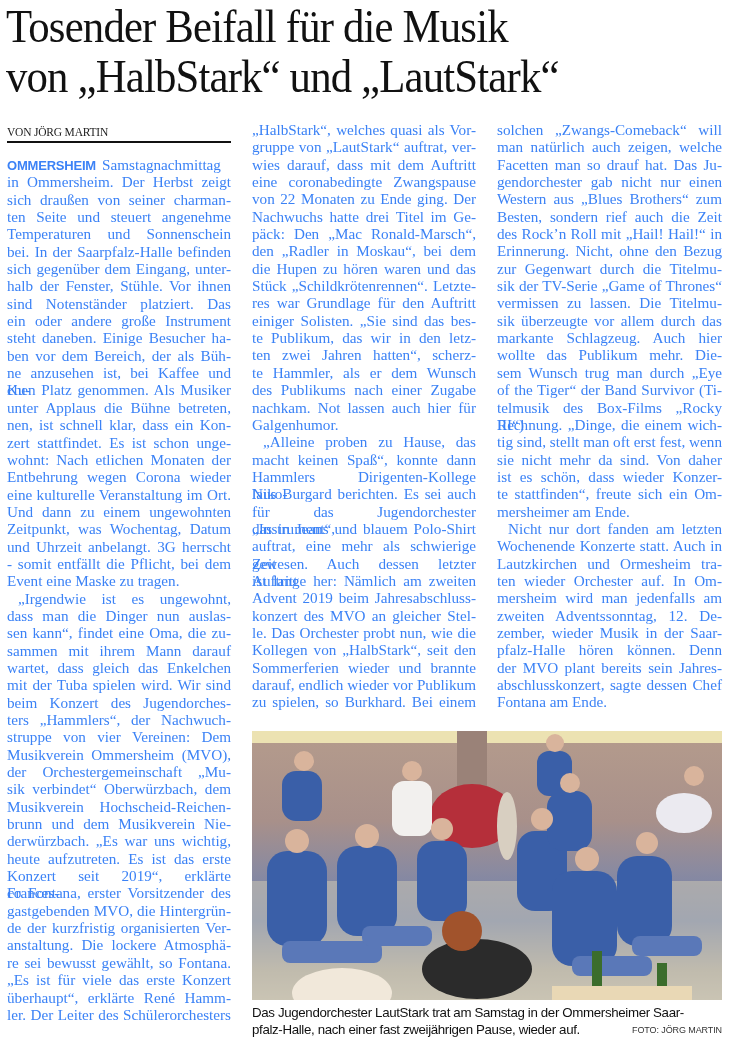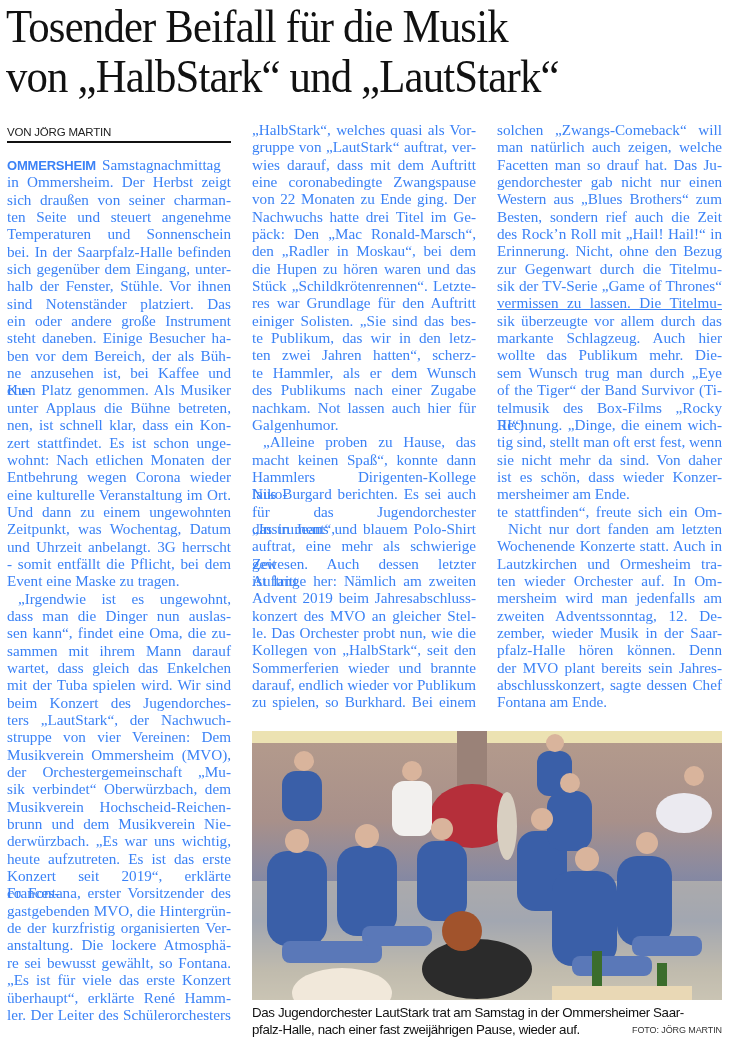--- a/index.html
+++ b/index.html
@@ -2,21 +2,21 @@
 <html><head>
 <meta charset="utf-8">
 <style>
   html, body { margin: 0; padding: 0; background: #ffffff; }
   body { width: 730px; height: 1049px; position: relative; overflow: hidden; color: #1a1a1a; }
   .headline { position: absolute; left: 6px; top: 2px; width: 720px; margin: 0;
     font-family: "Liberation Serif", serif; font-weight: normal; font-size: 46px; line-height: 50px;
     letter-spacing: -0.9px; color: #111; transform: scaleX(0.93); transform-origin: left top; }
   .headline span { display: block; white-space: nowrap; }
   .byline { position: absolute; left: 7px; top: 126px; width: 224px; padding-bottom: 3px;
-    border-bottom: 2px solid #111; font-family: Liberation Sans, sans-serif; font-size: 11.5px;
+    border-bottom: 2px solid #111; font-family: Liberation Serif, serif; font-size: 11.5px;
     letter-spacing: -0.2px; color: #222; }
   .col { position: absolute; font-family: "Liberation Serif", serif; font-size: 15.2px; line-height: 17.35px; color: #3b82f6; }
   .col1 { left: 7px; top: 156px; width: 224px; }
   .col2 { left: 252px; top: 121px; width: 224px; }
   .col3 { left: 497px; top: 121px; width: 225px; }
   .line { display: block; white-space: nowrap; text-align: justify; text-align-last: justify; height: 17.35px; overflow: visible; }
   .line.last { text-align-last: left; }
   .line.indent { padding-left: 11px; }
   .kicker { font-family: "Liberation Sans", sans-serif; font-weight: bold; font-size: 13px; letter-spacing: -0.2px; margin-right: 6px; }
   .photo { position: absolute; left: 252px; top: 731px; width: 470px; height: 269px; overflow: hidden;
@@ -63,21 +63,21 @@
     <span class="line" style="white-space: normal; width: 224px; text-align-last: justify;">und Uhrzeit anbelangt. 3G herrscht</span>
     <span class="line" style="white-space: normal; width: 224px; text-align-last: justify;">- somit entfällt die Pflicht, bei dem</span>
     <span class="line last">Event eine Maske zu tragen.</span>
     <span class="line indent" style="white-space: normal; width: 213px; text-align-last: justify;">„Irgendwie ist es ungewohnt,</span>
     <span class="line" style="white-space: normal; width: 224px; text-align-last: justify;">dass man die Dinger nun auslas-</span>
     <span class="line" style="white-space: normal; width: 224px; text-align-last: justify;">sen kann“, findet eine Oma, die zu-</span>
     <span class="line" style="white-space: normal; width: 224px; text-align-last: justify;">sammen mit ihrem Mann darauf</span>
     <span class="line" style="white-space: normal; width: 224px; text-align-last: justify;">wartet, dass gleich das Enkelchen</span>
     <span class="line" style="white-space: normal; width: 224px; text-align-last: justify;">mit der Tuba spielen wird. Wir sind</span>
     <span class="line" style="white-space: normal; width: 224px; text-align-last: justify;">beim Konzert des Jugendorches-</span>
-    <span class="line" style="white-space: normal; width: 224px; text-align-last: justify;">ters „LautStark“, der Nachwuch-</span>
+    <span class="line" style="white-space: normal; width: 224px; text-align-last: justify;">ters „Hammlers“, der Nachwuch-</span>
     <span class="line" style="white-space: normal; width: 224px; text-align-last: justify;">struppe von vier Vereinen: Dem</span>
     <span class="line" style="white-space: normal; width: 224px; text-align-last: justify;">Musikverein Ommersheim (MVO),</span>
     <span class="line" style="white-space: normal; width: 224px; text-align-last: justify;">der Orchestergemeinschaft „Mu-</span>
     <span class="line" style="white-space: normal; width: 224px; text-align-last: justify;">sik verbindet“ Oberwürzbach, dem</span>
     <span class="line" style="white-space: normal; width: 224px; text-align-last: justify;">Musikverein Hochscheid-Reichen-</span>
     <span class="line" style="white-space: normal; width: 224px; text-align-last: justify;">brunn und dem Musikverein Nie-</span>
     <span class="line" style="white-space: normal; width: 224px; text-align-last: justify;">derwürzbach. „Es war uns wichtig,</span>
     <span class="line" style="white-space: normal; width: 224px; text-align-last: justify;">heute aufzutreten. Es ist das erste</span>
     <span class="line" style="white-space: normal; width: 224px; text-align-last: justify;">Konzert seit 2019“, erklärte Frances-</span>
     <span class="line" style="white-space: normal; width: 224px; text-align-last: justify;">co Fontana, erster Vorsitzender des</span>
@@ -129,33 +129,33 @@
     <span class="line" style="white-space: normal; width: 225px; text-align-last: justify;">solchen „Zwangs-Comeback“ will</span>
     <span class="line" style="white-space: normal; width: 225px; text-align-last: justify;">man natürlich auch zeigen, welche</span>
     <span class="line" style="white-space: normal; width: 225px; text-align-last: justify;">Facetten man so drauf hat. Das Ju-</span>
     <span class="line" style="white-space: normal; width: 225px; text-align-last: justify;">gendorchester gab nicht nur einen</span>
     <span class="line" style="white-space: normal; width: 225px; text-align-last: justify;">Western aus „Blues Brothers“ zum</span>
     <span class="line" style="white-space: normal; width: 225px; text-align-last: justify;">Besten, sondern rief auch die Zeit</span>
     <span class="line" style="white-space: normal; width: 225px; text-align-last: justify;">des Rock’n Roll mit „Hail! Hail!“ in</span>
     <span class="line" style="white-space: normal; width: 225px; text-align-last: justify;">Erinnerung. Nicht, ohne den Bezug</span>
     <span class="line" style="white-space: normal; width: 225px; text-align-last: justify;">zur Gegenwart durch die Titelmu-</span>
     <span class="line" style="white-space: normal; width: 225px; text-align-last: justify;">sik der TV-Serie „Game of Thrones“</span>
-    <span class="line" style="white-space: normal; width: 225px; text-align-last: justify; text-decoration: underline;">vermissen zu lassen. Die Titelmu-</span>
+    <span class="line" style="white-space: normal; width: 225px; text-align-last: justify;">vermissen zu lassen. Die Titelmu-</span>
     <span class="line" style="white-space: normal; width: 225px; text-align-last: justify;">sik überzeugte vor allem durch das</span>
     <span class="line" style="white-space: normal; width: 225px; text-align-last: justify;">markante Schlagzeug. Auch hier</span>
     <span class="line" style="white-space: normal; width: 225px; text-align-last: justify;">wollte das Publikum mehr. Die-</span>
     <span class="line" style="white-space: normal; width: 225px; text-align-last: justify;">sem Wunsch trug man durch „Eye</span>
     <span class="line" style="white-space: normal; width: 225px; text-align-last: justify;">of the Tiger“ der Band Survivor (Ti-</span>
     <span class="line" style="white-space: normal; width: 225px; text-align-last: justify;">telmusik des Box-Films „Rocky III“)</span>
     <span class="line" style="white-space: normal; width: 225px; text-align-last: justify;">Rechnung. „Dinge, die einem wich-</span>
     <span class="line" style="white-space: normal; width: 225px; text-align-last: justify;">tig sind, stellt man oft erst fest, wenn</span>
     <span class="line" style="white-space: normal; width: 225px; text-align-last: justify;">sie nicht mehr da sind. Von daher</span>
     <span class="line" style="white-space: normal; width: 225px; text-align-last: justify;">ist es schön, dass wieder Konzer-</span>
+    <span class="line" style="white-space: normal; width: 225px; text-align-last: justify;">te stattfinden“, freute sich ein Om-</span>
     <span class="line last">mersheimer am Ende.</span>
-    <span class="line" style="white-space: normal; width: 225px; text-align-last: justify;">te stattfinden“, freute sich ein Om-</span>
     <span class="line indent" style="white-space: normal; width: 214px; text-align-last: justify;">Nicht nur dort fanden am letzten</span>
     <span class="line" style="white-space: normal; width: 225px; text-align-last: justify;">Wochenende Konzerte statt. Auch in</span>
     <span class="line" style="white-space: normal; width: 225px; text-align-last: justify;">Lautzkirchen und Ormesheim tra-</span>
     <span class="line" style="white-space: normal; width: 225px; text-align-last: justify;">ten wieder Orchester auf. In Om-</span>
     <span class="line" style="white-space: normal; width: 225px; text-align-last: justify;">mersheim wird man jedenfalls am</span>
     <span class="line" style="white-space: normal; width: 225px; text-align-last: justify;">zweiten Adventssonntag, 12. De-</span>
     <span class="line" style="white-space: normal; width: 225px; text-align-last: justify;">zember, wieder Musik in der Saar-</span>
     <span class="line" style="white-space: normal; width: 225px; text-align-last: justify;">pfalz-Halle hören können. Denn</span>
     <span class="line" style="white-space: normal; width: 225px; text-align-last: justify;">der MVO plant bereits sein Jahres-</span>
     <span class="line" style="white-space: normal; width: 225px; text-align-last: justify;">abschlusskonzert, sagte dessen Chef</span>

